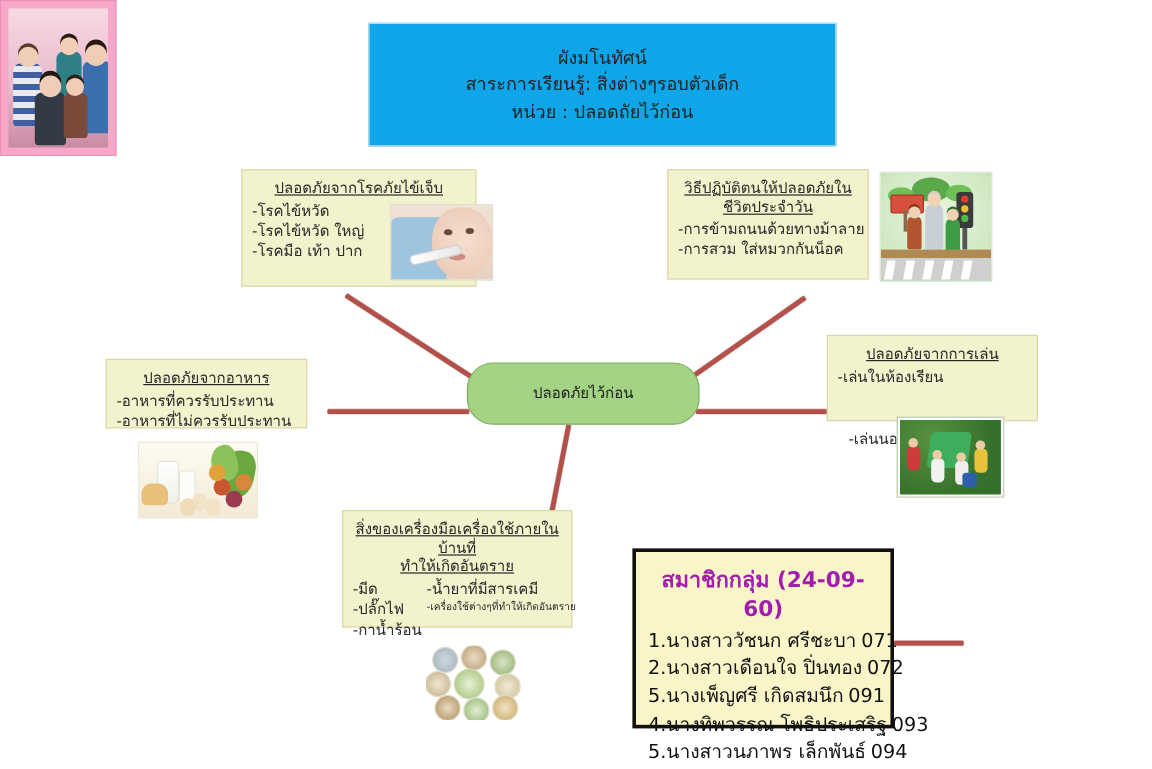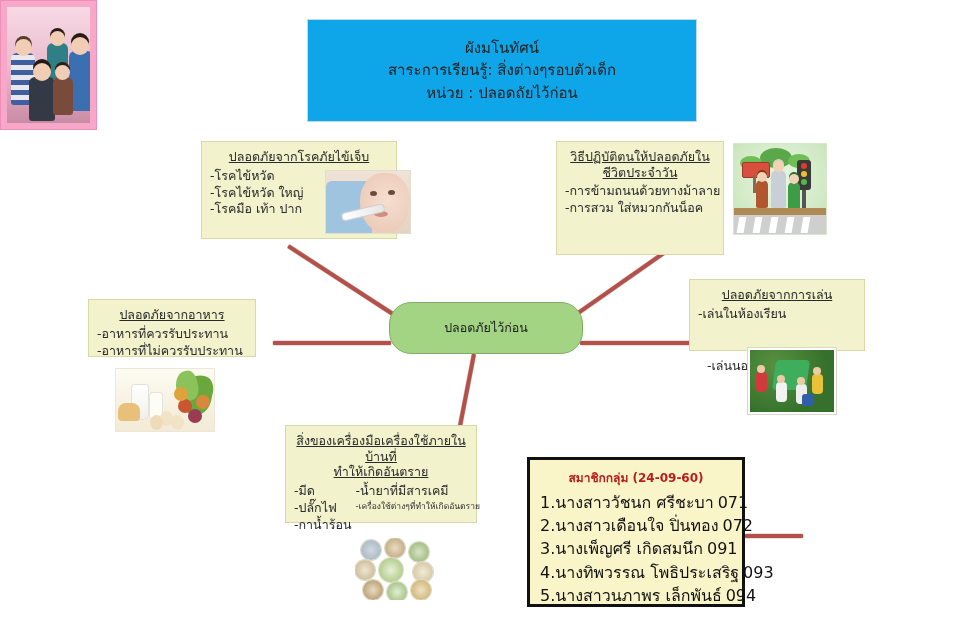--- a/index.html
+++ b/index.html
@@ -60,21 +60,21 @@
   #center-node{
     position:absolute;left:389px;top:302px;width:192px;height:50px;
     background:#a3d483;border:1px solid #7fae63;border-radius:22px;
     display:flex;align-items:center;justify-content:center;
     z-index:4;
   }
   #center-node span{font-size:12.5px;color:#1d1d1d;}
 
   
   #node-disease{left:201px;top:141px;width:196px;height:98px;}
-  #node-daily  {left:556px;top:141px;width:168px;height:114px;}
+  #node-daily  {left:556px;top:141px;width:168px;height:92px;}
   #node-food   {left:88px;top:299px;width:168px;height:58px;}
   #node-play   {left:689px;top:279px;width:176px;height:72px;}
   #node-tools  {left:285px;top:425px;width:192px;height:98px;}
 
   #node-disease .hdr,#node-food .hdr,#node-play .hdr{white-space:nowrap;}
   #node-play li{padding-left:0;}
   #node-play li.indent{padding-left:9px;margin-top:35px;}
 
   
   .tools-body{display:flex;gap:4px;}
@@ -82,21 +82,21 @@
   .tools-col-b li{font-size:12.5px;}
   .tools-col-b li.small{font-size:8.5px;line-height:1.5;}
 
   
   #members-box{
     position:absolute;left:527px;top:457px;width:218px;height:150px;
     background:#faf5c8;border:3px solid #111;
     z-index:5;padding:8px 10px 0 10px;box-sizing:border-box;
   }
   #members-title{
-    text-align:center;font-size:12px;font-weight:bold;color:#b91c1c;margin-bottom:4px;
+    text-align:center;font-size:18px;font-weight:bold;color:#a21caf;margin-bottom:4px;
   }
   #members-list{list-style:none;margin:0;padding:0;}
   #members-list li{
     font-size:16px;line-height:1.45;color:#111;
     display:flex;white-space:nowrap;
   }
   #members-list li .nm{flex:1 1 auto;}
   #members-list li .no{flex:0 0 auto;padding-left:4px;}
 
   
@@ -383,21 +383,21 @@
     <ul id="members-list">
       <li>
         <span class="nm">1.นางสาววัชนก   ศรีชะบา</span>
         <span class="no">071</span>
       </li>
       <li>
         <span class="nm">2.นางสาวเดือนใจ ปิ่นทอง</span>
         <span class="no">072</span>
       </li>
       <li>
-        <span class="nm">3.นางเพ็ญศรี  เกิดสมนึก</span>
+        <span class="nm">5.นางเพ็ญศรี  เกิดสมนึก</span>
         <span class="no">091</span>
       </li>
       <li>
         <span class="nm">4.นางทิพวรรณ  โพธิประเสริฐ</span>
         <span class="no">093</span>
       </li>
       <li>
         <span class="nm">5.นางสาวนภาพร เล็กพันธ์</span>
         <span class="no">094</span>
       </li>

